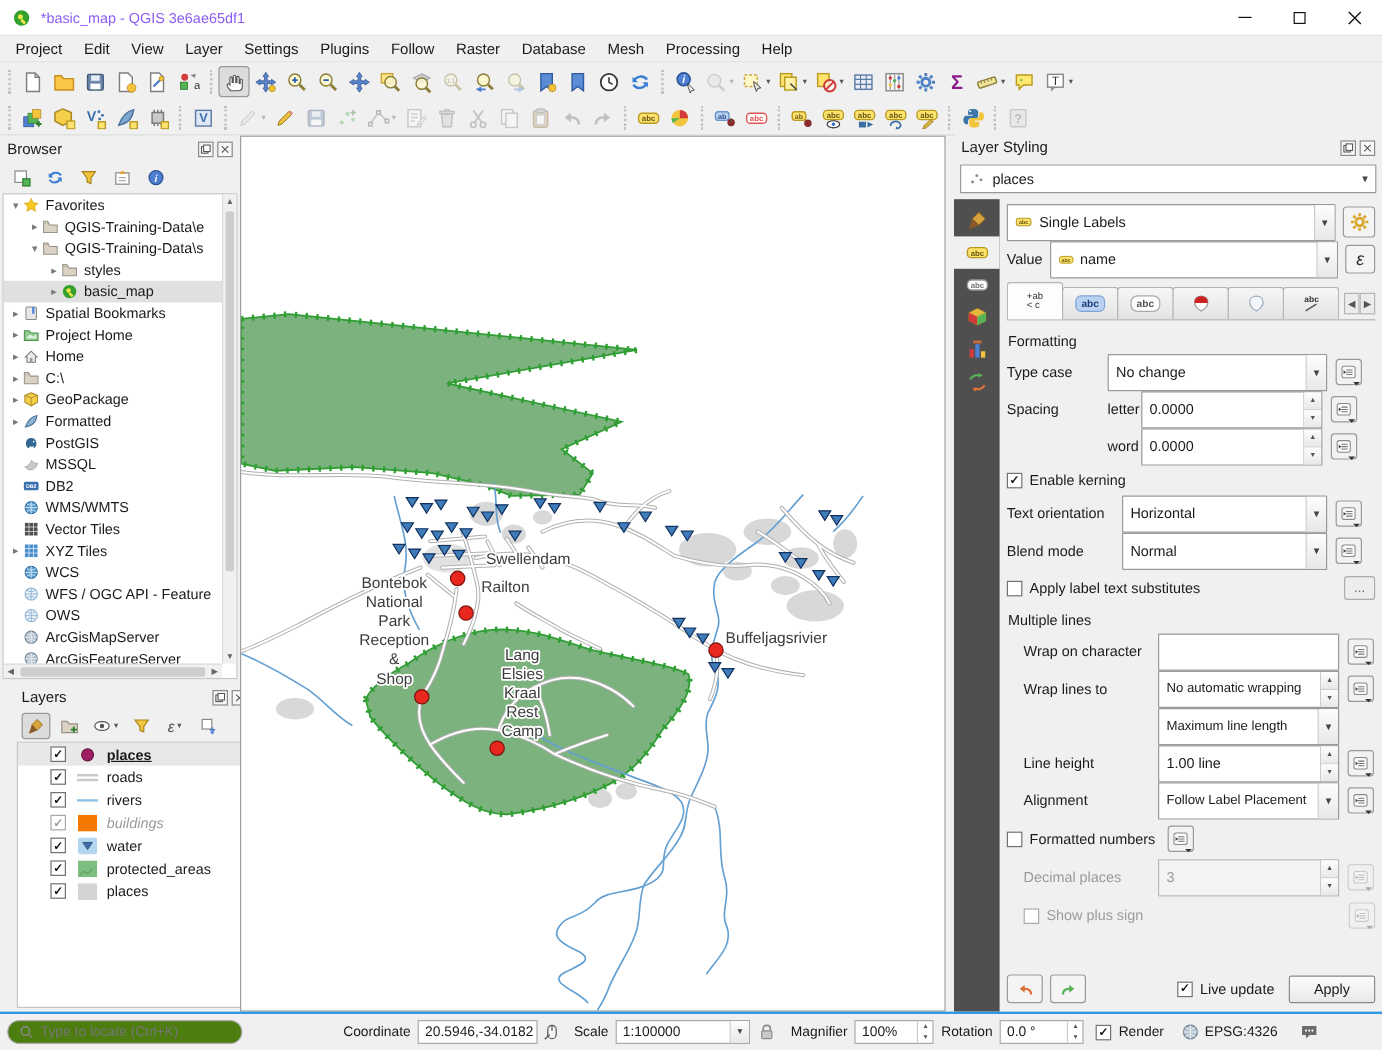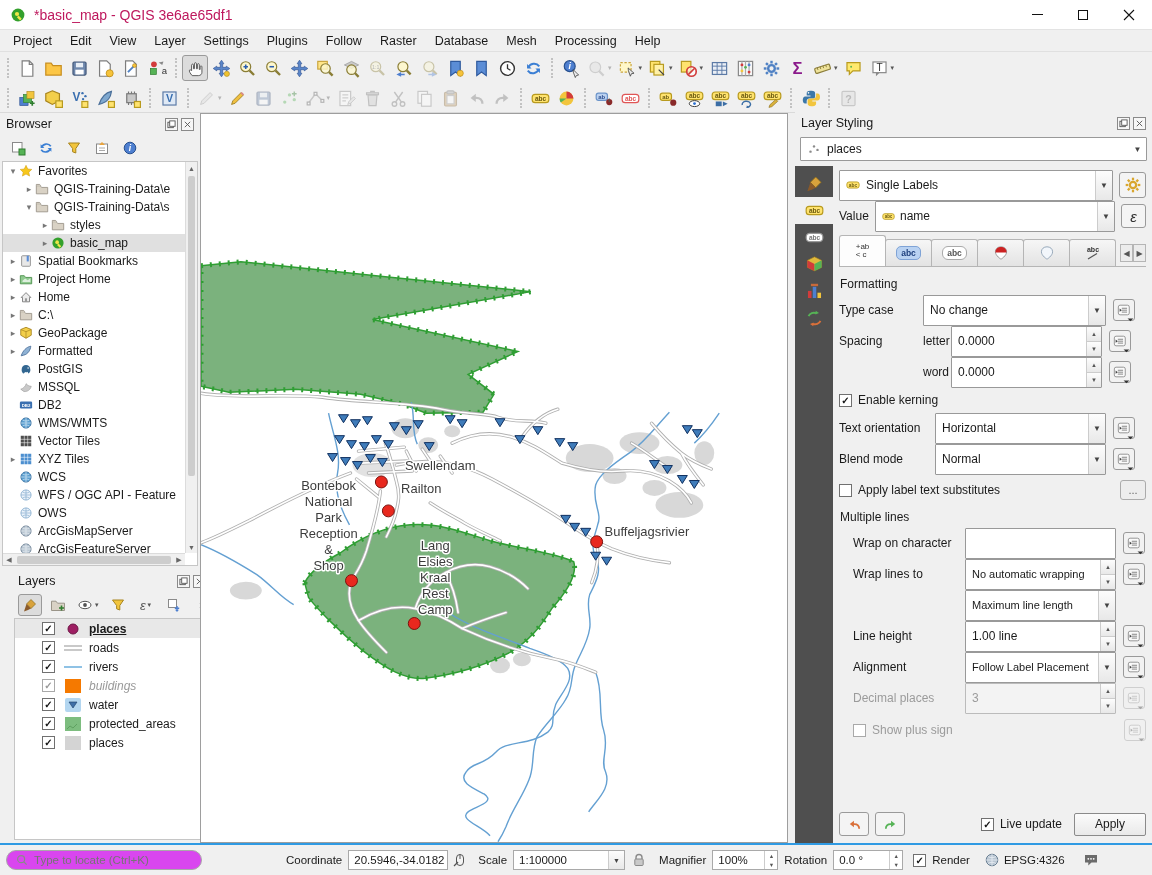--- a/index.html
+++ b/index.html
@@ -5,21 +5,21 @@
 *{box-sizing:border-box;margin:0;padding:0}
 html,body{width:1152px;height:875px;overflow:hidden}
 body{position:relative;font-family:"Liberation Sans",sans-serif;font-size:12px;color:#1a1a1a;background:#f0f0f0}
 svg{display:block}
 svg text{font-family:"Liberation Sans",sans-serif}
 .ic{width:16px;height:16px}
 .ic14{width:14px;height:14px}
 
 #titlebar{position:absolute;left:0;top:0;width:1152px;height:30px;background:#fff;display:flex;align-items:center;border-bottom:1px solid #e3e3e3}
 #titlebar .logo{margin:0 8px 0 10px}
-#titlebar .ttl{font-size:14px;color:#be185d}
+#titlebar .ttl{font-size:12px;color:#8b5cf6}
 #wctrl{margin-left:auto;display:flex;height:100%}
 .wbtn{width:46px;height:100%;display:flex;align-items:center;justify-content:center}
 .wbtn .bar{width:11px;height:1px;background:#111}
 .wbtn .box{width:10px;height:10px;border:1px solid #111}
 .wbtn svg{width:12px;height:12px}
 
 #menubar{position:absolute;left:0;top:30px;width:1152px;height:22px;background:#f0f0f0;display:flex;align-items:center;padding-left:4px;border-bottom:1px solid #e0e0e0}
 .mitem{padding:2px 9px;font-size:12.5px}
 
 .toolbar{position:absolute;left:0;width:1152px;background:#f0f0f0;display:flex;align-items:center;padding-left:2px}
@@ -115,21 +115,21 @@
 
 #sfoot{position:absolute;left:44px;right:6px;bottom:6px;height:26px;display:flex;align-items:center}
 .fbtn{width:30px;height:24px;border:1px solid #9a9a9a;border-radius:3px;background:#f4f4f4;display:flex;align-items:center;justify-content:center;margin-right:6px}
 .fbtn svg{width:15px;height:15px}
 #applybtn{margin-left:12px;width:72px;height:23px;border:1px solid #8a8a8a;border-radius:2px;background:linear-gradient(#fbfbfb,#e9e9e9);font-size:12px;display:flex;align-items:center;justify-content:center}
 .dtext{color:#9b9b9b}
 .dfield{background:#f3f3f3;color:#9b9b9b;border-color:#bbb}
 
 #bluebar{position:absolute;left:0;top:843px;width:1152px;height:2px;background:#2f9ae3}
 #statusbar{position:absolute;left:0;top:845px;width:1152px;height:30px;background:#f0f0f0;display:flex;align-items:center;font-size:11.5px}
-#locator{width:196px;height:20px;margin-left:6px;border:1px solid #a9a9a9;border-radius:10px;background:#d946ef;display:flex;align-items:center;padding:0 8px;gap:5px}
+#locator{width:196px;height:20px;margin-left:6px;border:1px solid #a9a9a9;border-radius:10px;background:#4d7c0f;display:flex;align-items:center;padding:0 8px;gap:5px}
 #locator input{border:none;outline:none;background:transparent;font-size:11.5px;width:150px;font-family:"Liberation Sans",sans-serif}
 .sbox{height:20px;border:1px solid #a9a9a9;background:#fff;display:flex;align-items:center;padding:0 5px;font-size:11.5px}
 .slab{margin:0 6px}
 .sspin .updn{margin-left:auto;align-self:stretch;width:13px;display:flex;flex-direction:column;border-left:1px solid #ccc}
 .sspin .updn span{flex:1;display:flex;align-items:center;justify-content:center;font-size:5.5px;color:#555}
 .scombo .arr{margin-left:auto;align-self:stretch;width:16px;display:flex;align-items:center;justify-content:center;font-size:7px;color:#444;border-left:1px solid #ccc;background:linear-gradient(#fdfdfd,#e8e8e8)}
 </style>
 </head>
 <body>
 
@@ -1693,20 +1693,29 @@
             <span>Follow Label Placement</span>
             <span class="arr">▼</span>
           </div>
         <div class="ovr">
             <svg>
               <use href="#i-ovr"></use>
             </svg>
           </div>
       </div>
 
+      <div class="cbrow">
+        <span class="cb"></span>
+        <span>Formatted numbers</span>
+        <div class="ovr" style="margin-left:4px">
+            <svg>
+              <use href="#i-ovr"></use>
+            </svg>
+          </div>
+      </div>
       <div class="frow ind">
         <span class="lab2 dtext">Decimal places</span>
         <div class="spin w-nar dfield">
             <span>3</span>
             <span class="updn">
               <span>▲</span>
               <span>▼</span>
             </span>
           </div>
         <div class="ovr dis">

